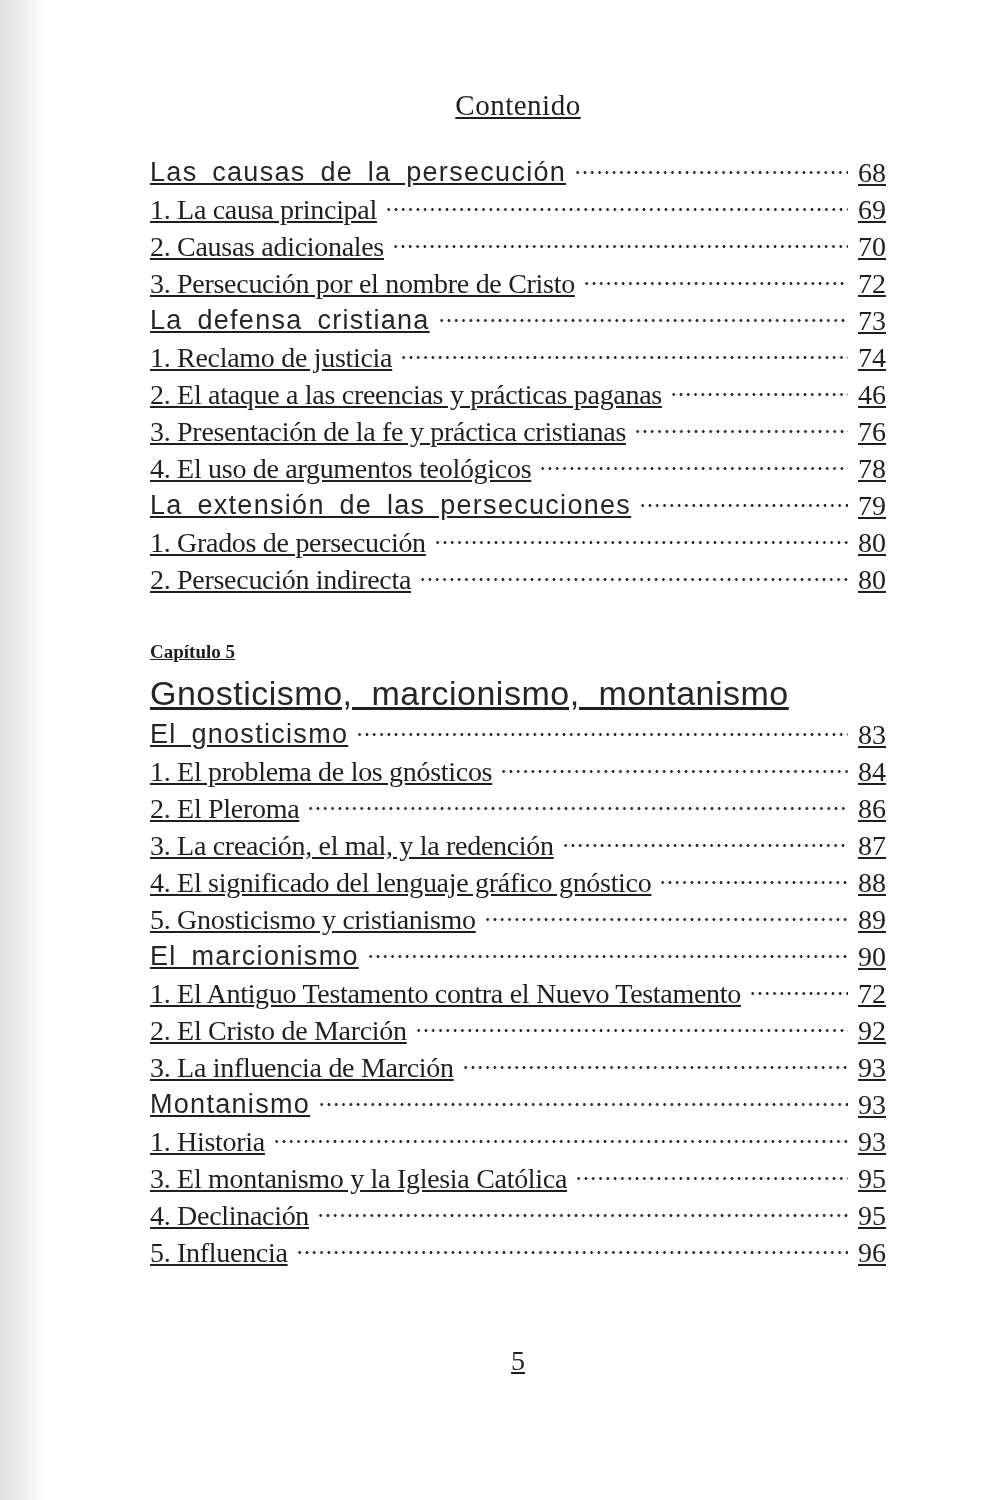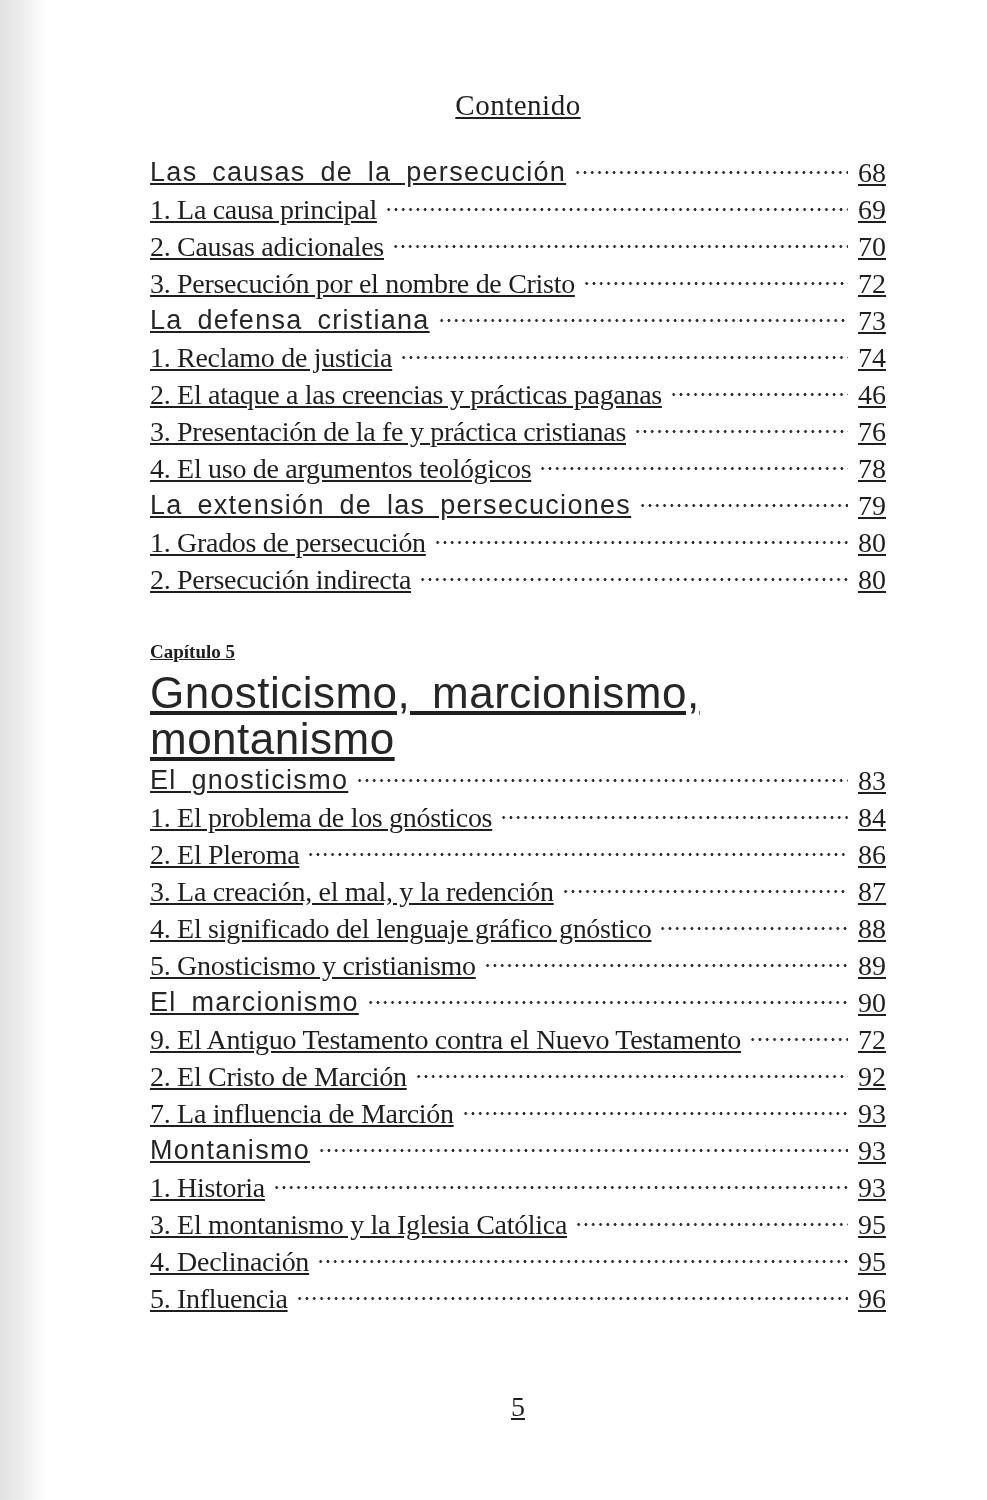--- a/index.html
+++ b/index.html
@@ -70,21 +70,21 @@
   }
   .chapter { margin-top: 36px; }
   .chapter-kicker {
     font-family: "Liberation Serif", serif;
     font-weight: 700;
     font-size: 19px;
     line-height: 36px;
   }
   .chapter-title {
     font-family: "Liberation Sans", sans-serif;
-    font-size: 44px;
+    font-size: 34px;
     line-height: 46px;
     letter-spacing: 0.5px;
     word-spacing: 9px;
     color: #262626;
   }
   .folio {
     margin-top: 71px;
     height: 38px;
     line-height: 38px;
     text-align: center;
@@ -217,33 +217,33 @@
     <span class="toc-page">89</span>
   </div>
 
   <div class="toc-row heading">
     <span class="toc-label">El marcionismo</span>
     <span class="toc-dots"></span>
     <span class="toc-page">90</span>
   </div>
 
   <div class="toc-row item">
-    <span class="toc-label">9. El Antiguo Testamento contra el Nuevo Testamento</span>
+    <span class="toc-label">1. El Antiguo Testamento contra el Nuevo Testamento</span>
     <span class="toc-dots"></span>
     <span class="toc-page">72</span>
   </div>
 
   <div class="toc-row item">
     <span class="toc-label">2. El Cristo de Marción</span>
     <span class="toc-dots"></span>
     <span class="toc-page">92</span>
   </div>
 
   <div class="toc-row item">
-    <span class="toc-label">7. La influencia de Marción</span>
+    <span class="toc-label">3. La influencia de Marción</span>
     <span class="toc-dots"></span>
     <span class="toc-page">93</span>
   </div>
 
   <div class="toc-row heading">
     <span class="toc-label">Montanismo</span>
     <span class="toc-dots"></span>
     <span class="toc-page">93</span>
   </div>
 

